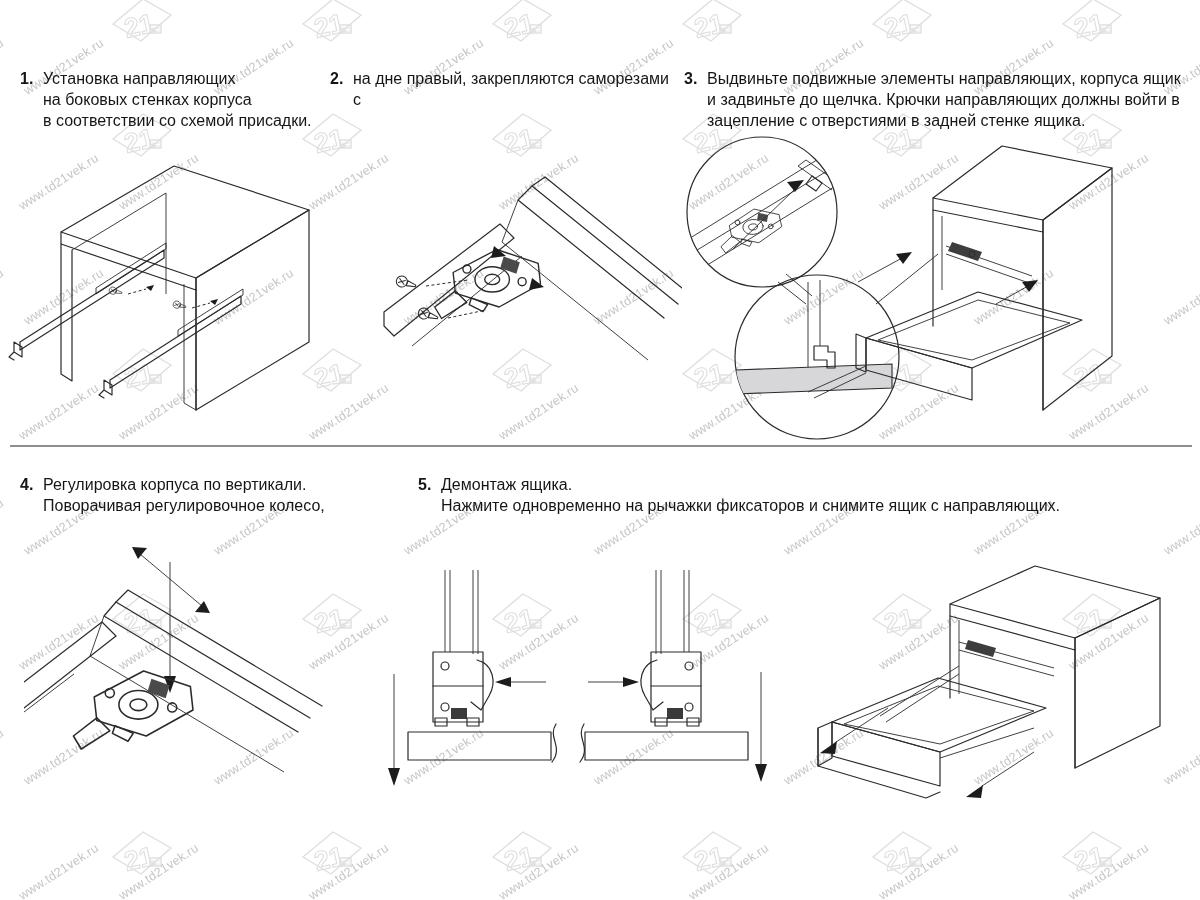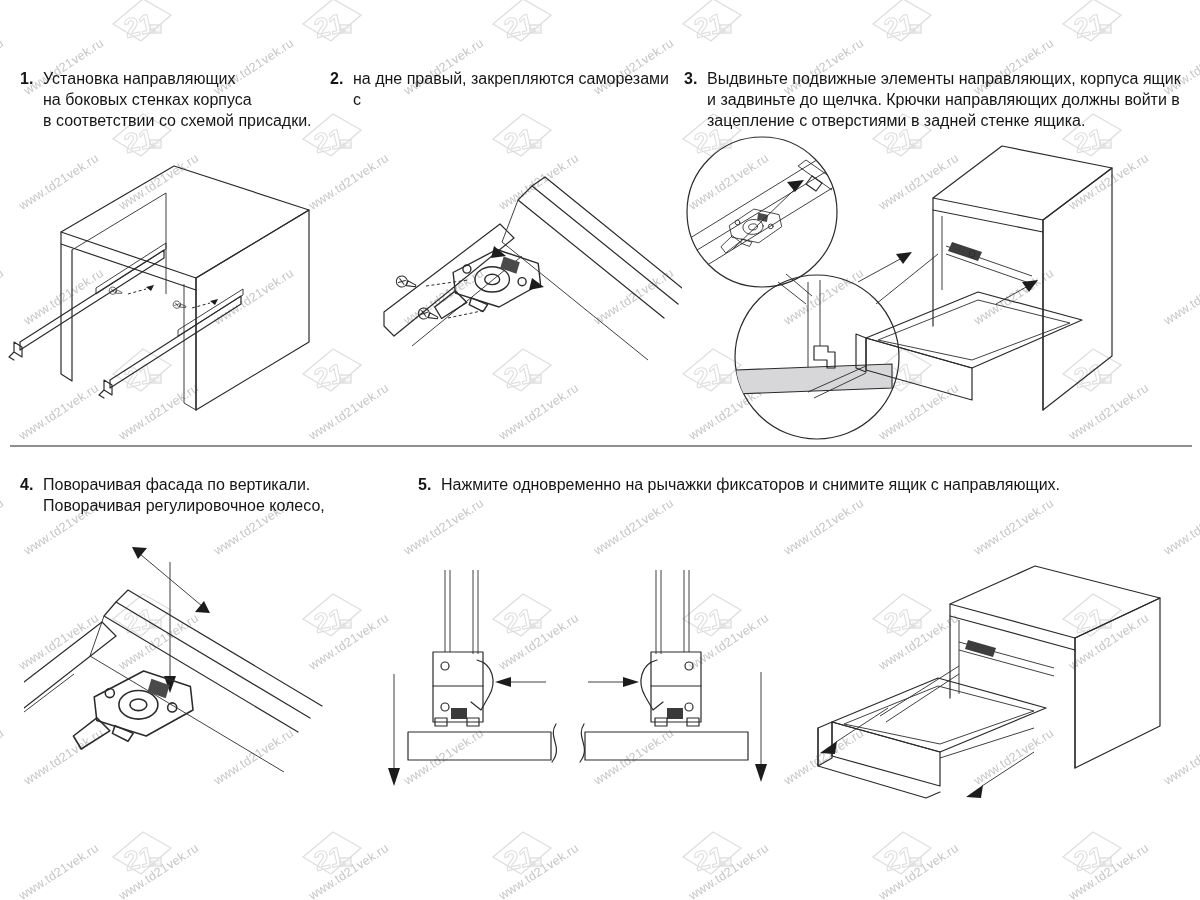--- a/index.html
+++ b/index.html
@@ -382,28 +382,29 @@
         <div>и задвиньте до щелчка. Крючки направляющих должны войти в</div>
         <div>зацепление с отверстиями в задней стенке ящика.</div>
       </div>
     </div>
 
     <div class="divider"></div>
 
     <div class="step" style="left:20px; top:474px; width:330px;">
       <span class="num">4.</span>
       <div class="lines">
-        <div>Поворачивая фасада по вертикали.</div>
+        <div>Регулировка корпуса по вертикали.</div>
         <div>Поворачивая регулировочное колесо,</div>
       </div>
     </div>
 
     <div class="step" style="left:418px; top:474px; width:740px;">
       <span class="num">5.</span>
       <div class="lines">
+        <div>Демонтаж ящика.</div>
         <div>Нажмите одновременно на рычажки фиксаторов и снимите ящик с направляющих.</div>
       </div>
     </div>
 
     <svg class="fig" style="left:6px; top:146px;" width="320" height="294" viewBox="0 0 320 294">
       <g>
         <path class="ln" d="M55,86 L168,20 L303,64 L190,132 Z"></path>
         <path class="ln" d="M55,86 L55,98 L190,144 L190,132"></path>
         <path class="ln" d="M55,98 L55,228 L66,235 L66,104"></path>
         <path class="ln" d="M190,132 L303,64 L303,196 L190,264 Z"></path>

